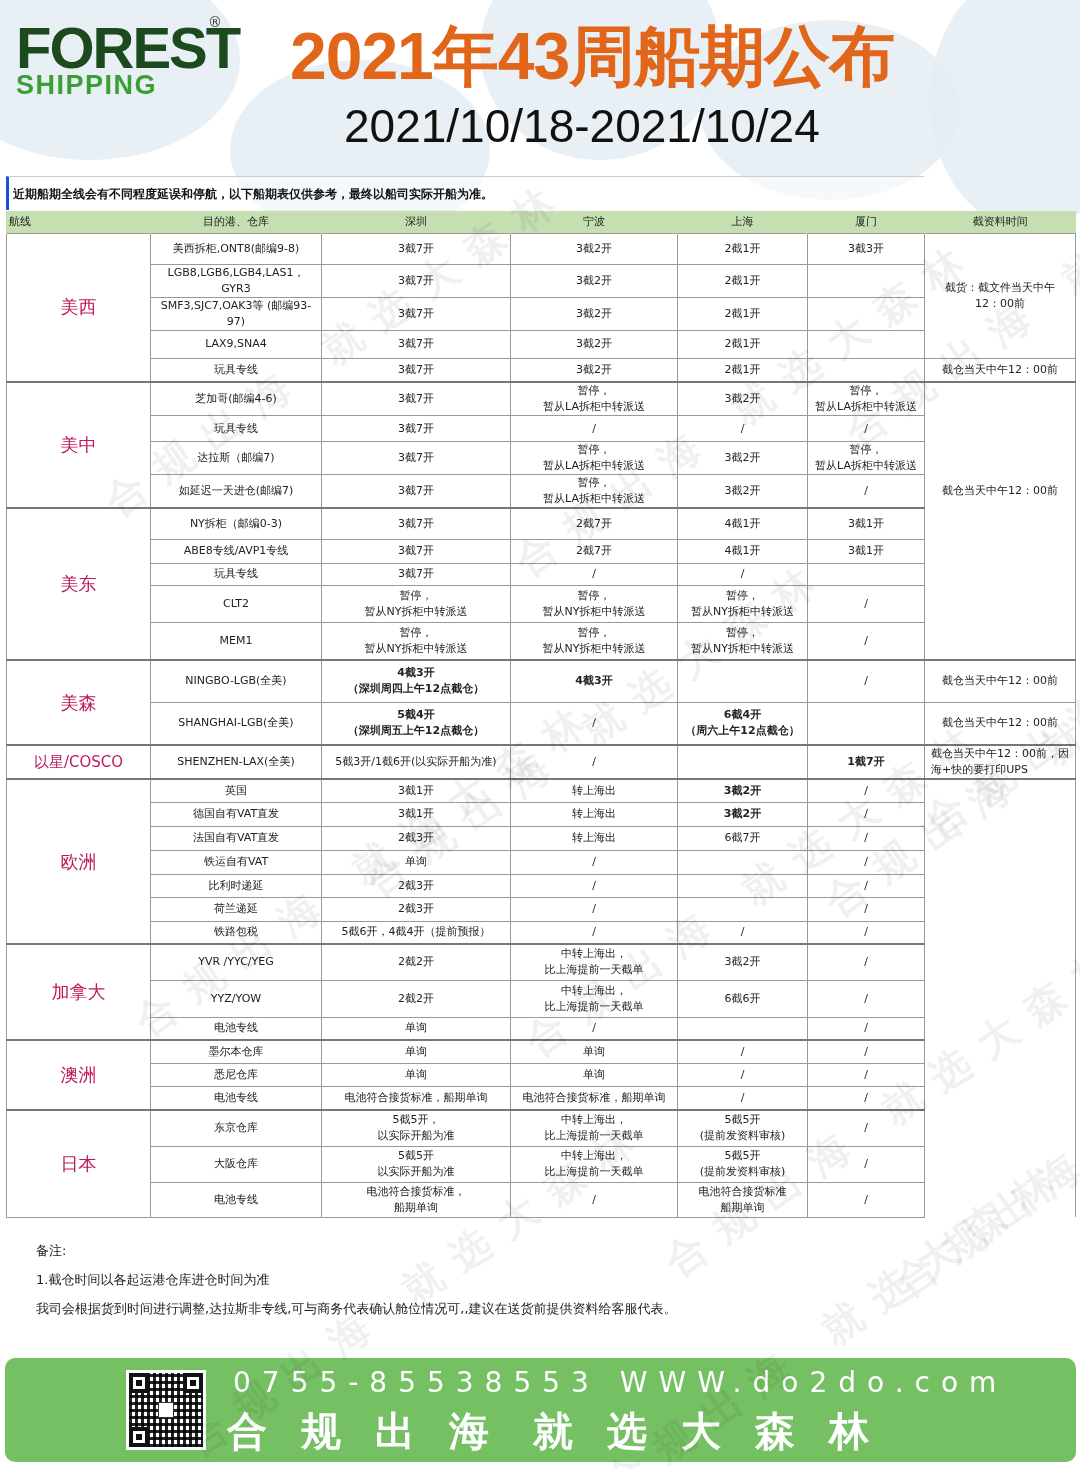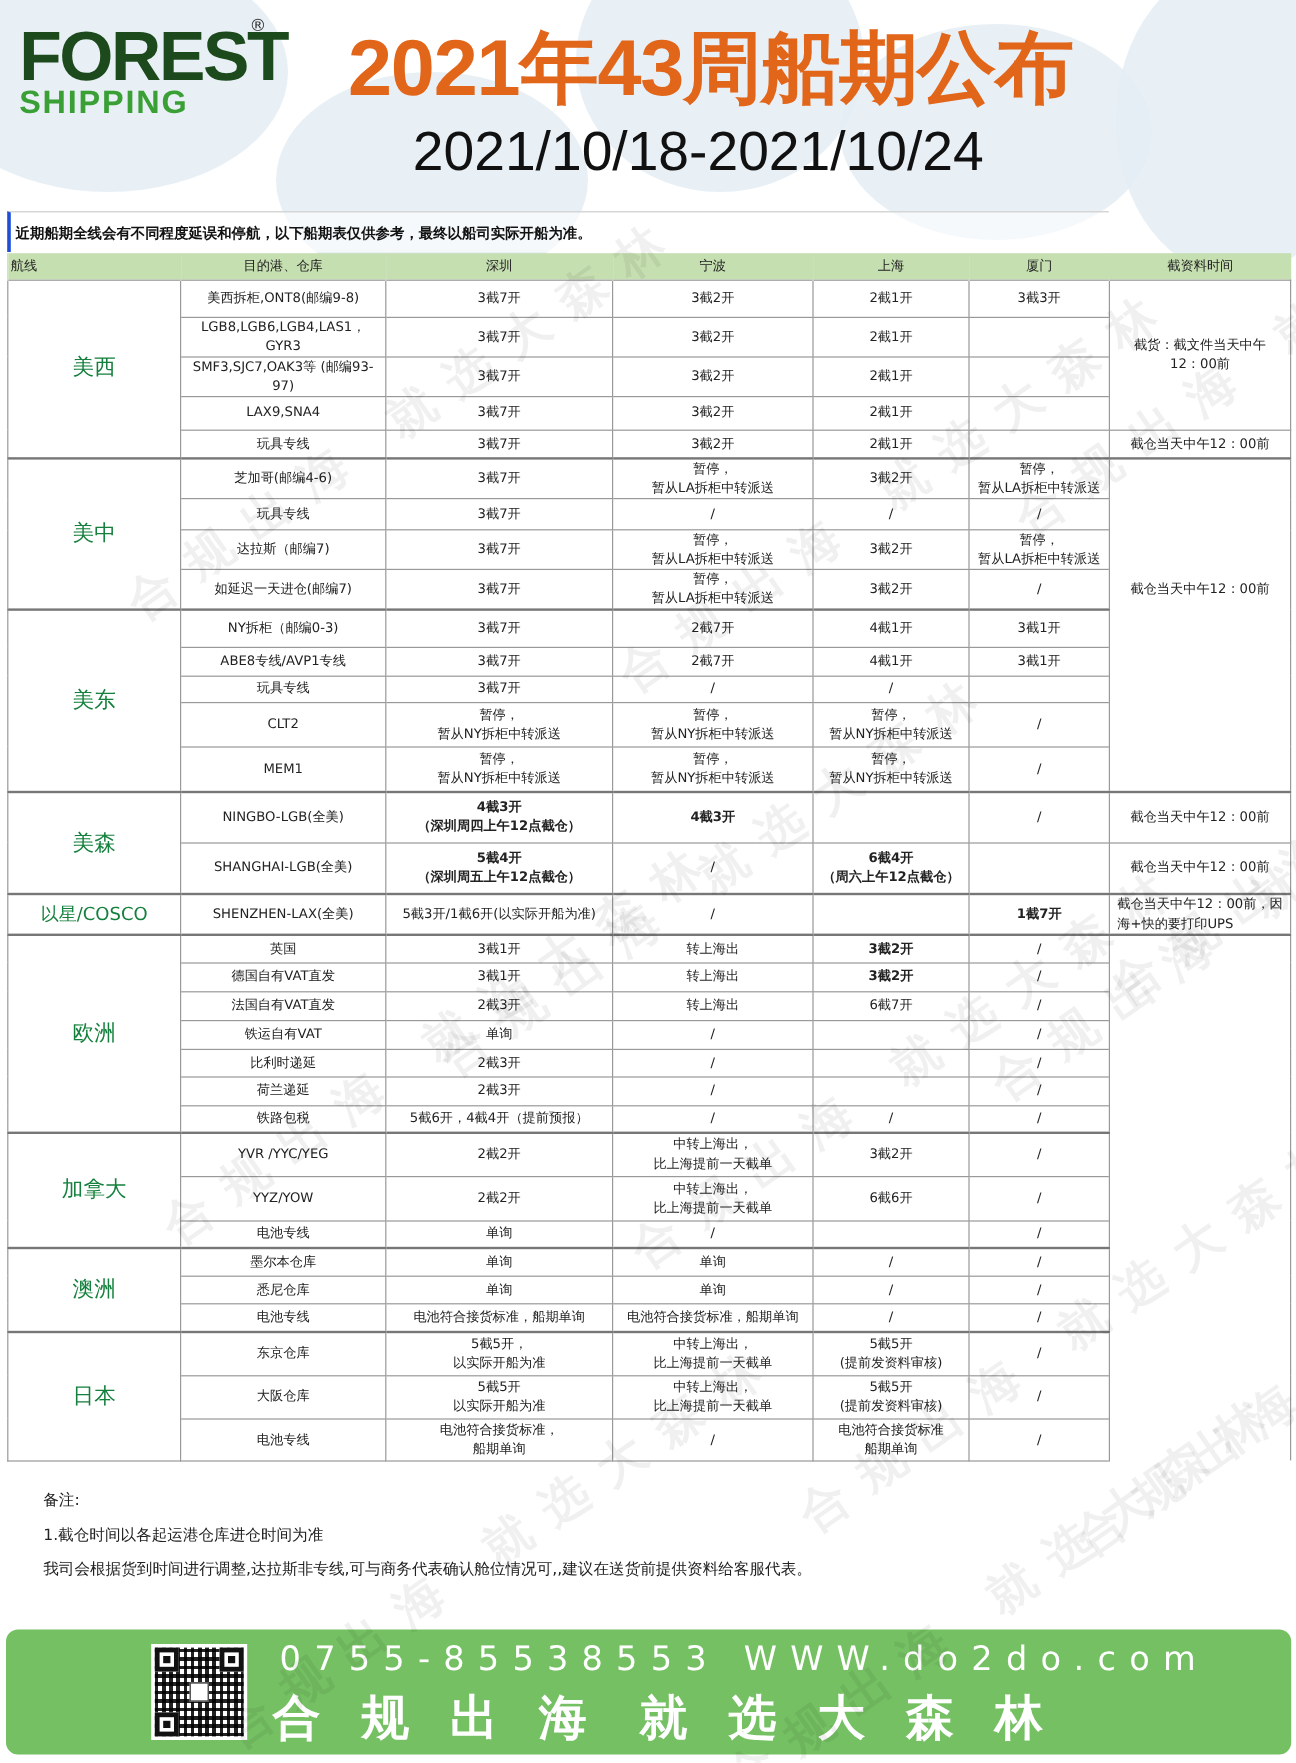--- a/index.html
+++ b/index.html
@@ -19,21 +19,21 @@
   .title { position: absolute; left: 290px; top: 16px; font-family: "Liberation Sans", sans-serif; font-weight: 700; font-size: 66px; line-height: 80px; color: #e2661a; z-index: 2; white-space: nowrap; letter-spacing: -1px; }
   .subtitle { position: absolute; left: 344px; top: 98px; font-family: "Liberation Sans", sans-serif; font-size: 46px; line-height: 56px; color: #111; z-index: 2; letter-spacing: 0px; }
 
   .notice { position: absolute; left: 6px; top: 176px; width: 918px; height: 34px; border-top: 1px solid #ccc; border-left: 3px solid #1d4ed8; font-weight: 700; font-size: 12px; line-height: 34px; padding-left: 4px; color: #111; z-index: 2; background: rgba(255,255,255,0.6); white-space: nowrap; }
 
   
   .tbl { position: absolute; left: 6px; top: 211px; width: 1069px; border-collapse: collapse; table-layout: fixed; z-index: 2; background: transparent; }
   .tbl th { background: #c5dfb0; font-weight: 400; font-size: 11px; height: 22px; color: #222; border-left: 1px solid #c5dfb0; }
   .tbl th.first { text-align: left; padding-left: 2px; }
   .tbl td { border: 1px solid #999; font-size: 11px; line-height: 16px; text-align: center; vertical-align: middle; color: #222; padding: 0 2px; background: rgba(255,255,255,0.55); }
-  .tbl td.route { font-size: 18px; color: #15803d; }
+  .tbl td.route { font-size: 18px; color: #be185d; }
   .tbl td.route.small { font-size: 15px; }
   .tbl td.cut { font-size: 11px; vertical-align: middle; }
   .red { color: #e0202a; }
   .red.bold { font-weight: 700; }
   .tbl tr.gtop td { border-top: 2px solid #777; }
 
   
   .wm { position: absolute; font-size: 40px; font-weight: 700; color: rgba(0,0,0,0.06); transform: rotate(-35deg); z-index: 3; pointer-events: none; white-space: nowrap; letter-spacing: 18px; }
 
   

